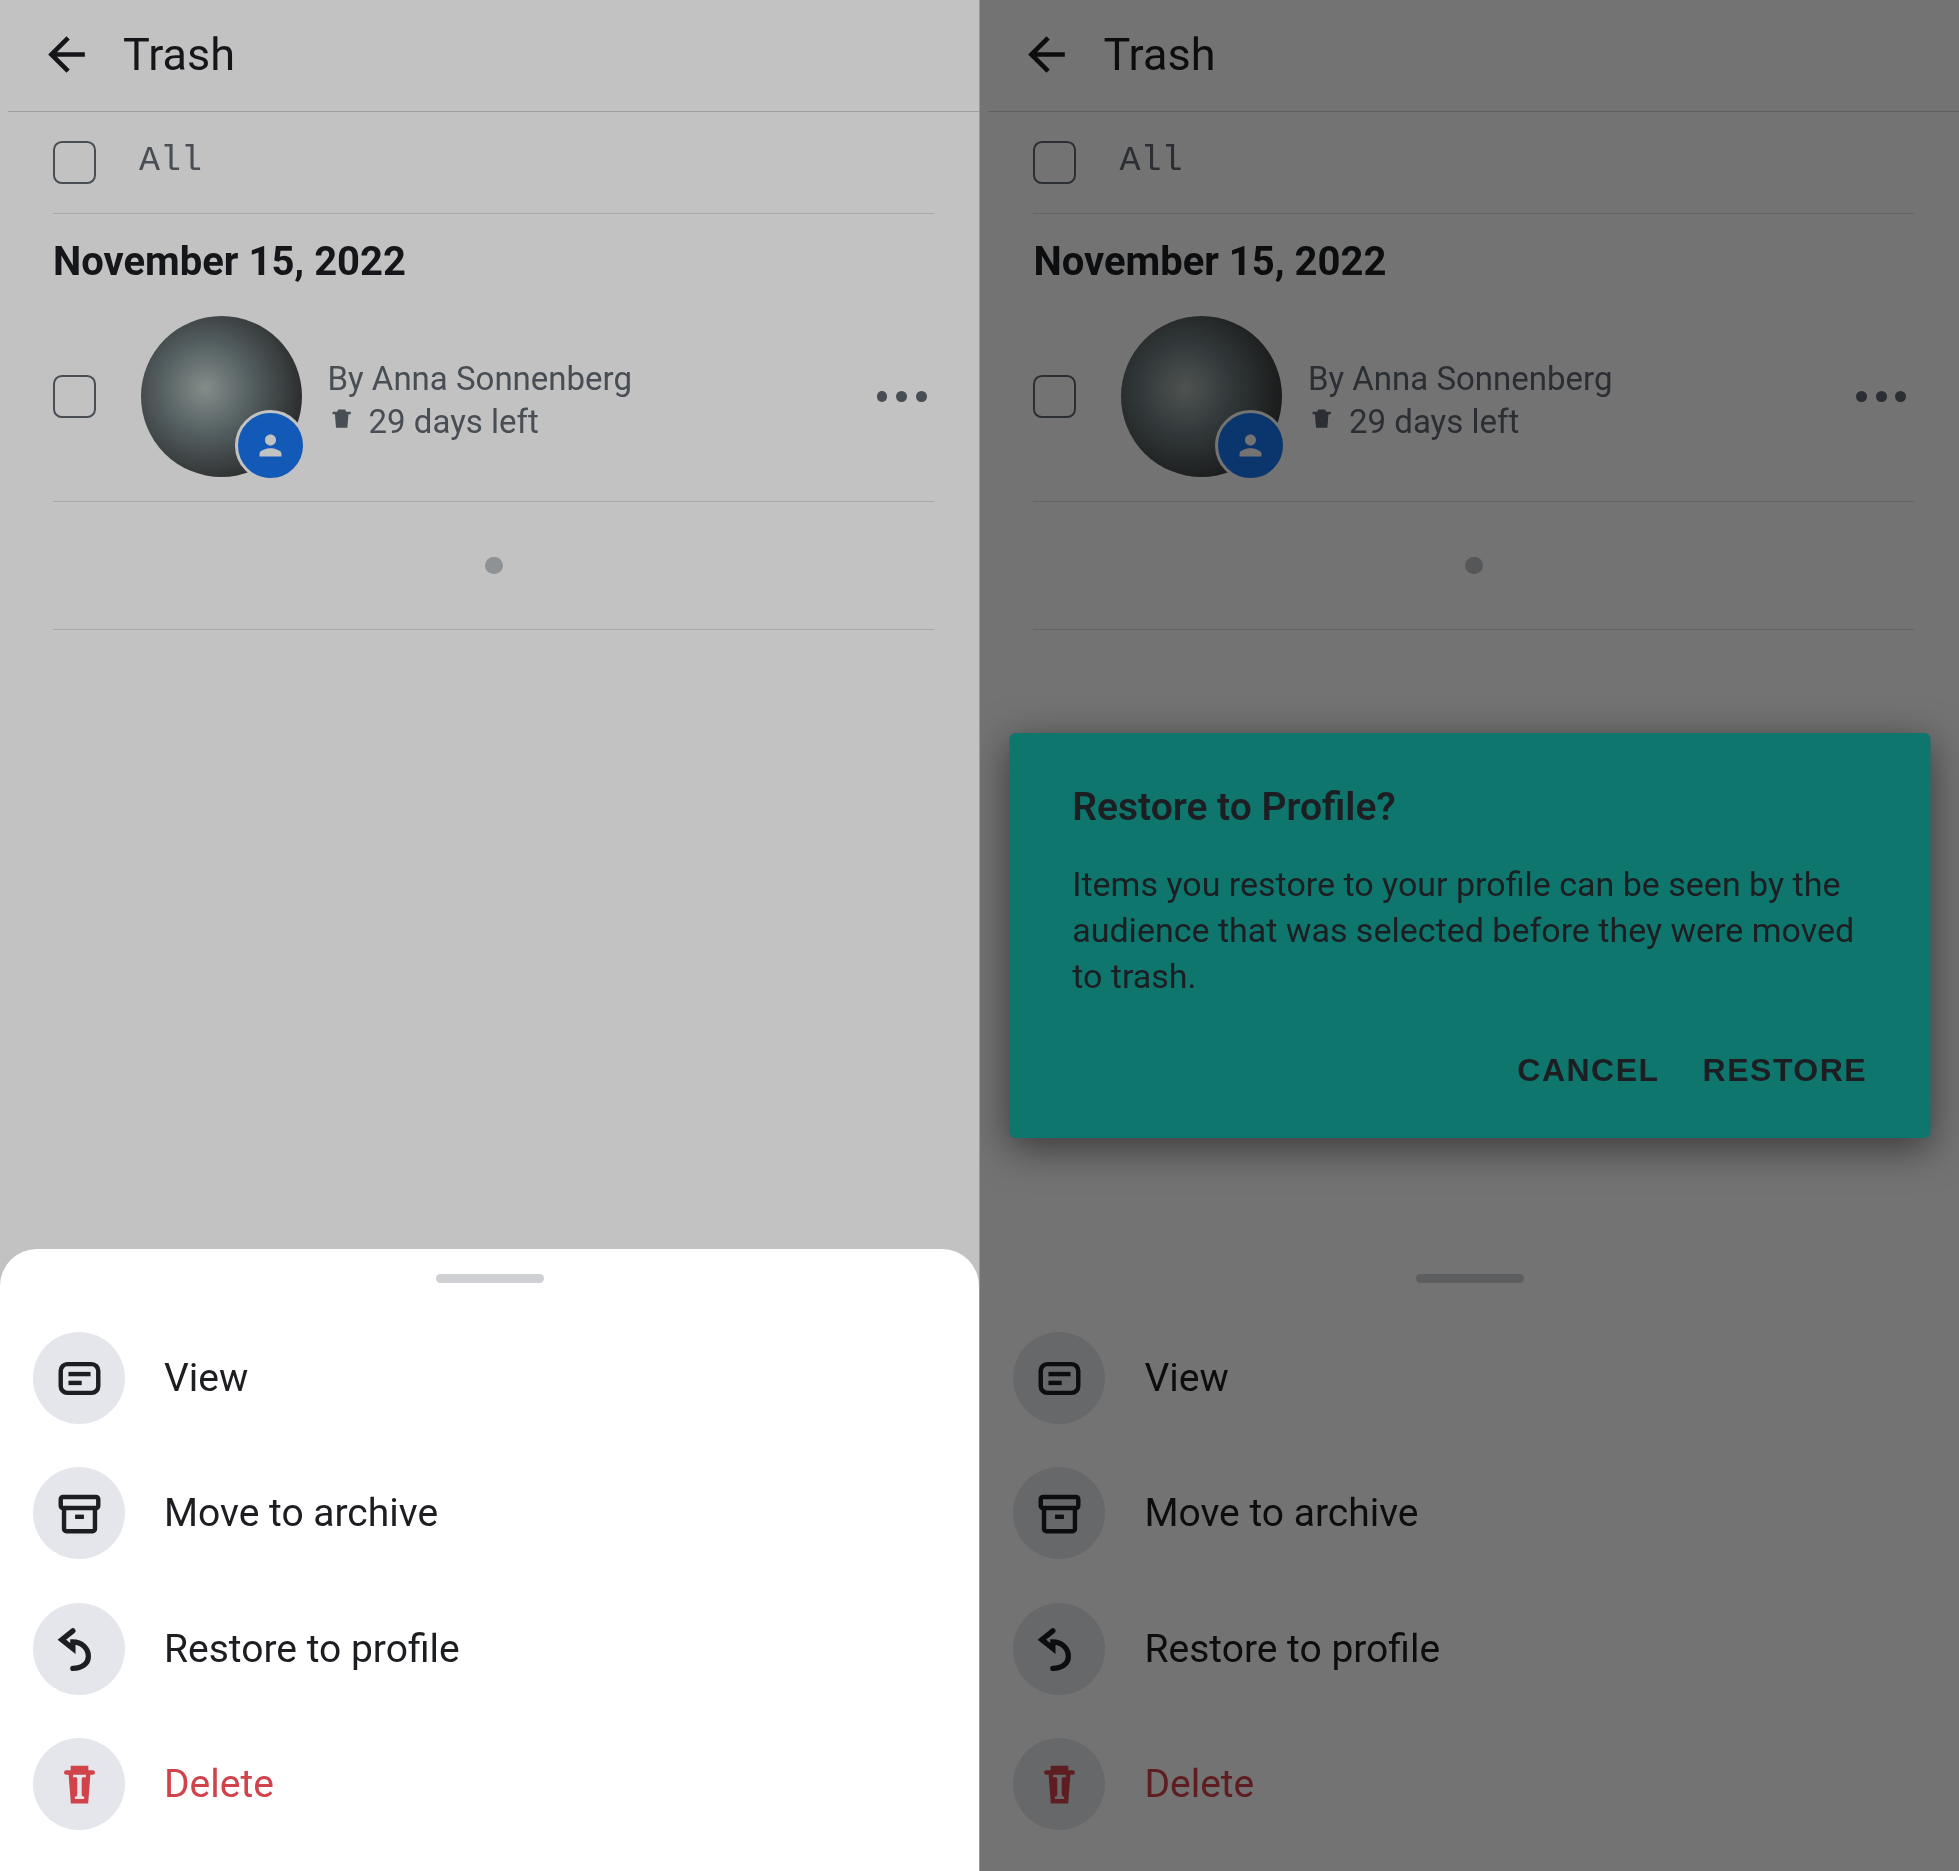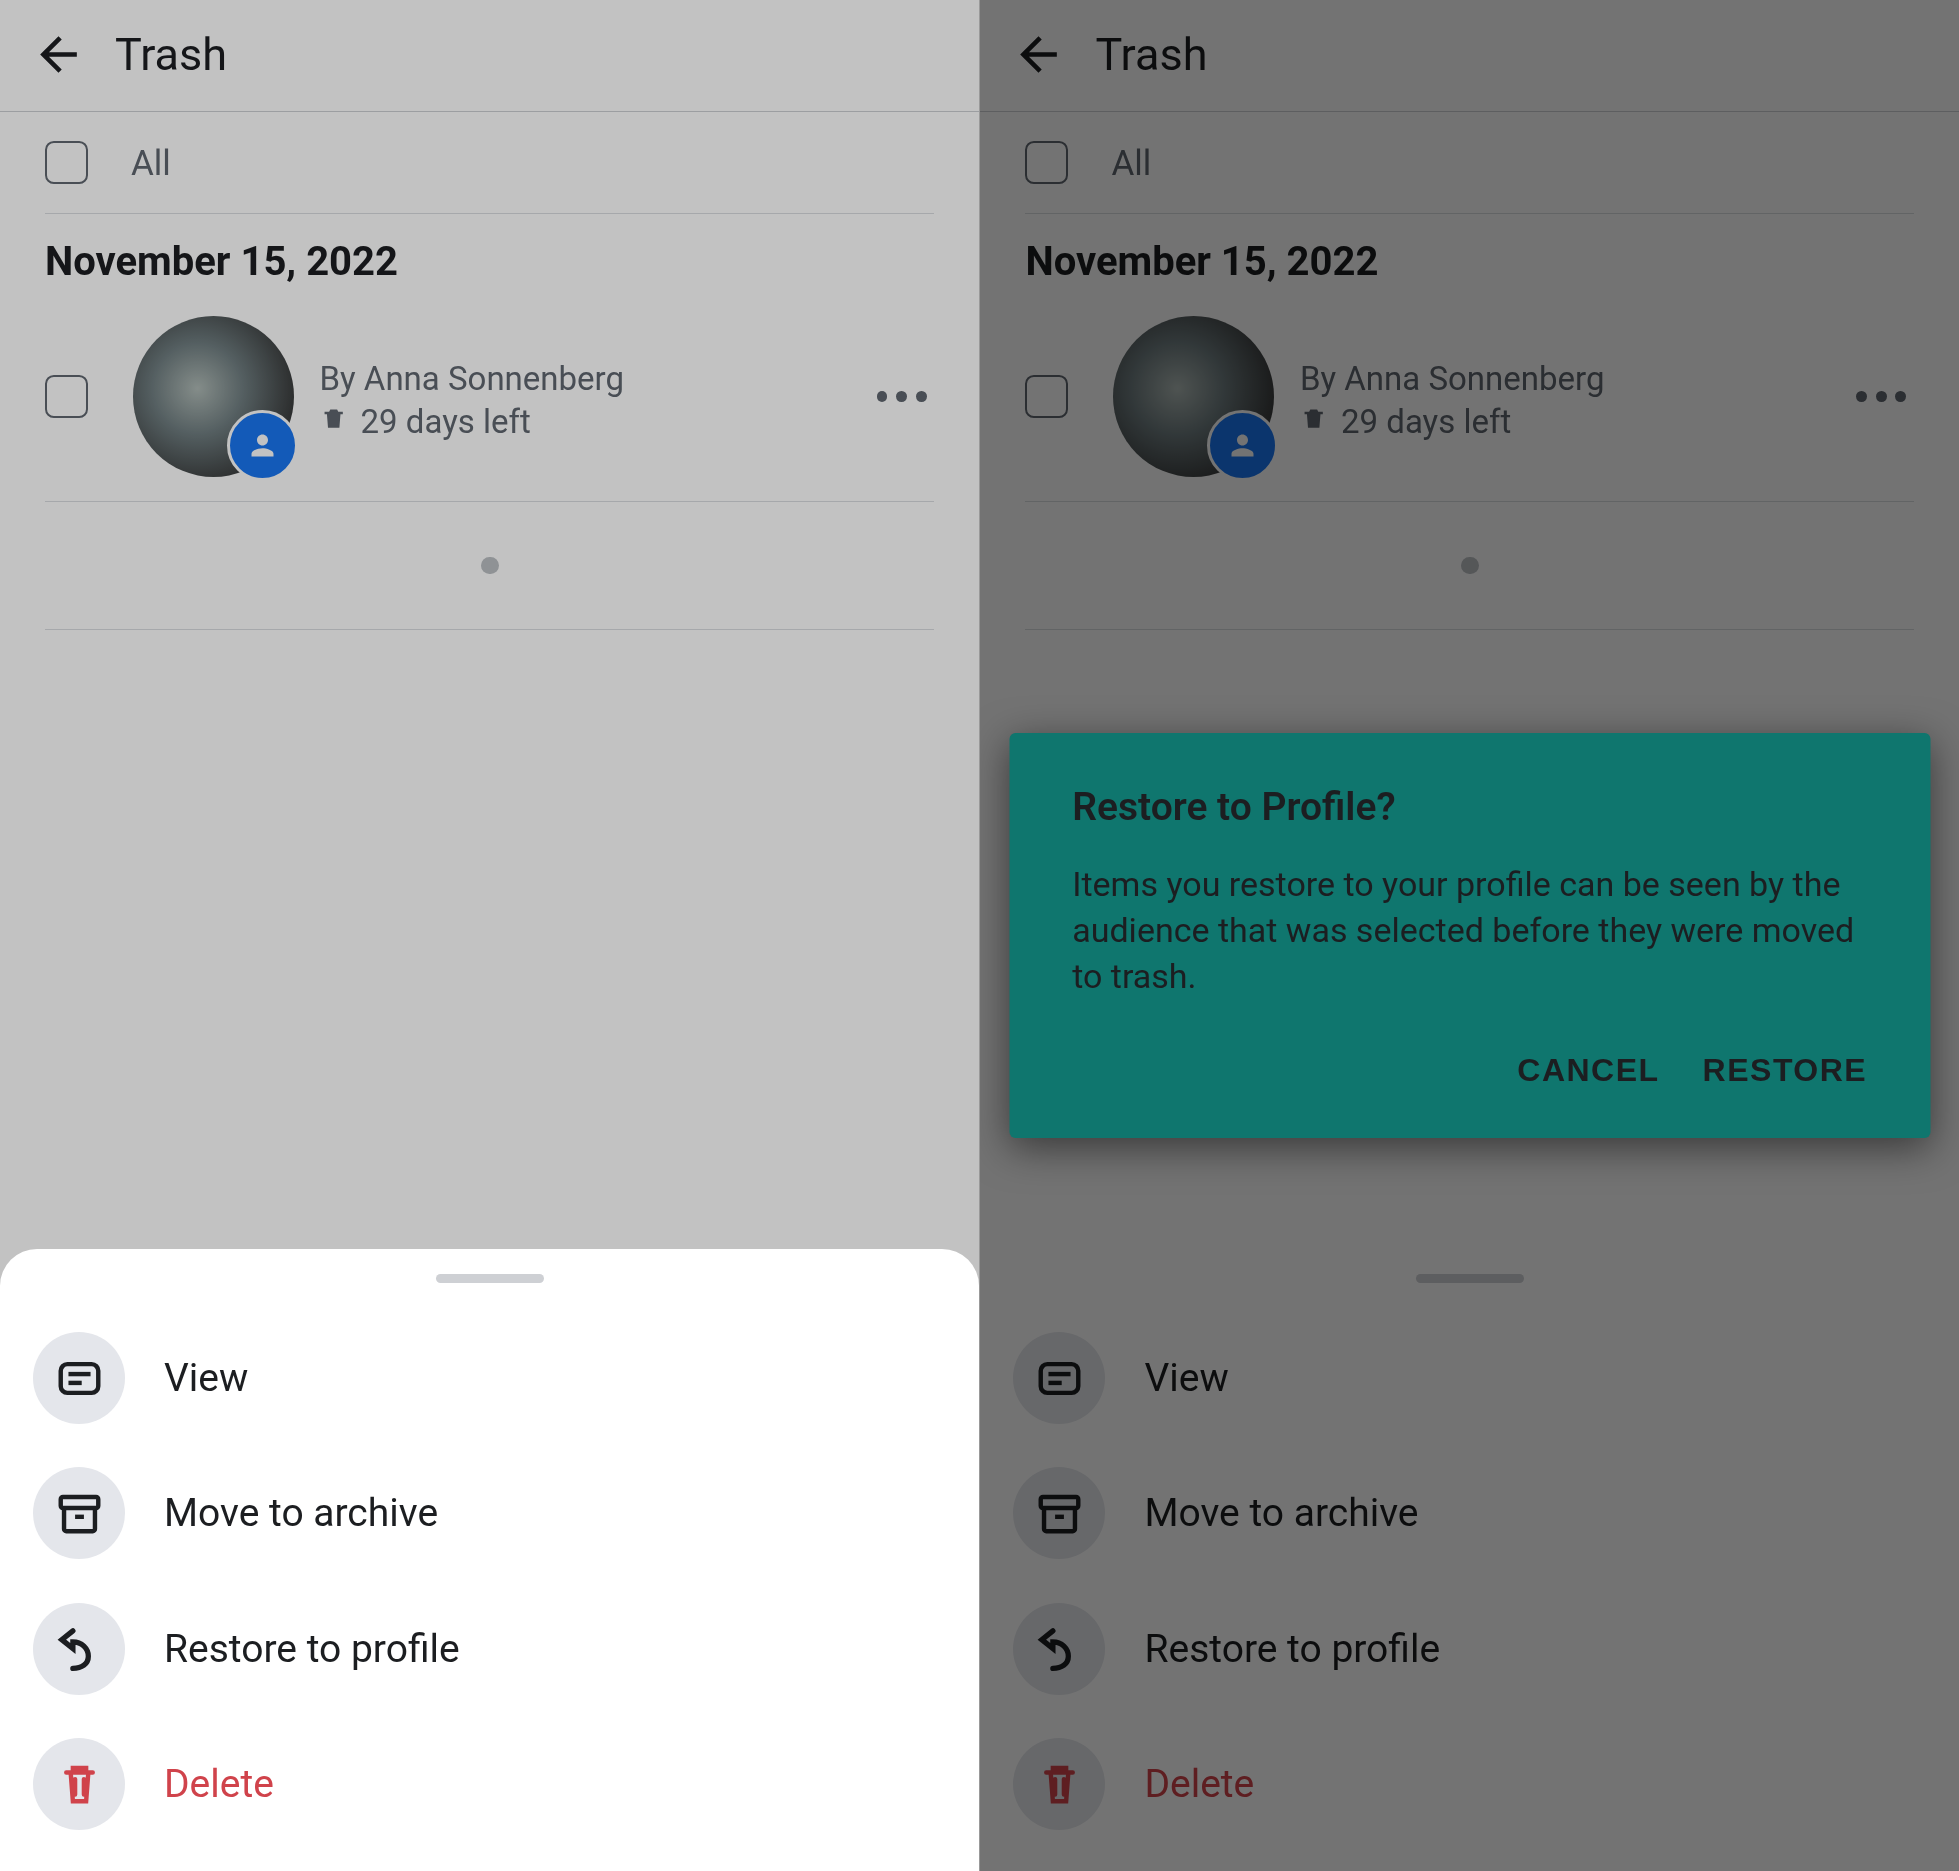--- a/index.html
+++ b/index.html
@@ -1,27 +1,27 @@
 <!DOCTYPE html>
 <html><head>
   <meta charset="utf-8">
   <style>
     * { margin: 0; padding: 0; box-sizing: border-box; }
     body { font-family: -apple-system, BlinkMacSystemFont, "Segoe UI", Roboto, Helvetica, Arial, sans-serif; background: #fff; }
 
     .outer { display: flex; width: 1959px; height: 1871px; }
-    .pane { position: relative; width: 1181px; height: 1871px; overflow: hidden; }
+    .pane { position: relative; width: 1181px; height: 1871px; overflow: hidden; padding-left: 8px; }
 
     
     .screen { width: 100%; height: 100%; background: #fff; display: flex; flex-direction: column; }
     .header { display: flex; align-items: center; padding: 27.4px 31px 29px; }
     .back-arrow svg { display: block; }
     .title { font-size: 45px; font-weight: 400; color: #1c1e21; margin-left: 29px; }
     .divider { height: 1px; background: #ced0d4; width: 100%; }
-    .all-row { display: flex; align-items: flex-end; padding: 29px 45px; }
+    .all-row { display: flex; align-items: flex-start; padding: 29px 45px; font-family: Liberation Mono, monospace; }
     .checkbox { width: 43px; height: 43px; border: 2.9px solid #606770; border-radius: 8.8px; margin-right: 43px; }
     .all-label { font-size: 35px; color: #606770; }
     .date-header { font-size: 40px; font-weight: 700; color: #1c1e21; padding: 23.5px 45px 17.6px; }
     .item-row { display: flex; align-items: center; padding: 13.7px 45px 23.5px; }
     .item-row .checkbox { margin-right: 45px; }
     .avatar-wrap { position: relative; margin-right: 25.5px; }
     .avatar-wrap .avatar { width: 161px; height: 161px; border-radius: 50%; background: radial-gradient(circle at 40% 45%, #aeb9b5 0%, #6f7d80 35%, #333 80%); }
     .presence { position: absolute; right: -3.9px; bottom: -3.9px; width: 71px; height: 71px; border-radius: 50%; background: #1a77f2; border: 3.9px solid #fff; display: flex; align-items: center; justify-content: center; }
     .presence svg { display: block; }
     .meta { flex: 1; }

